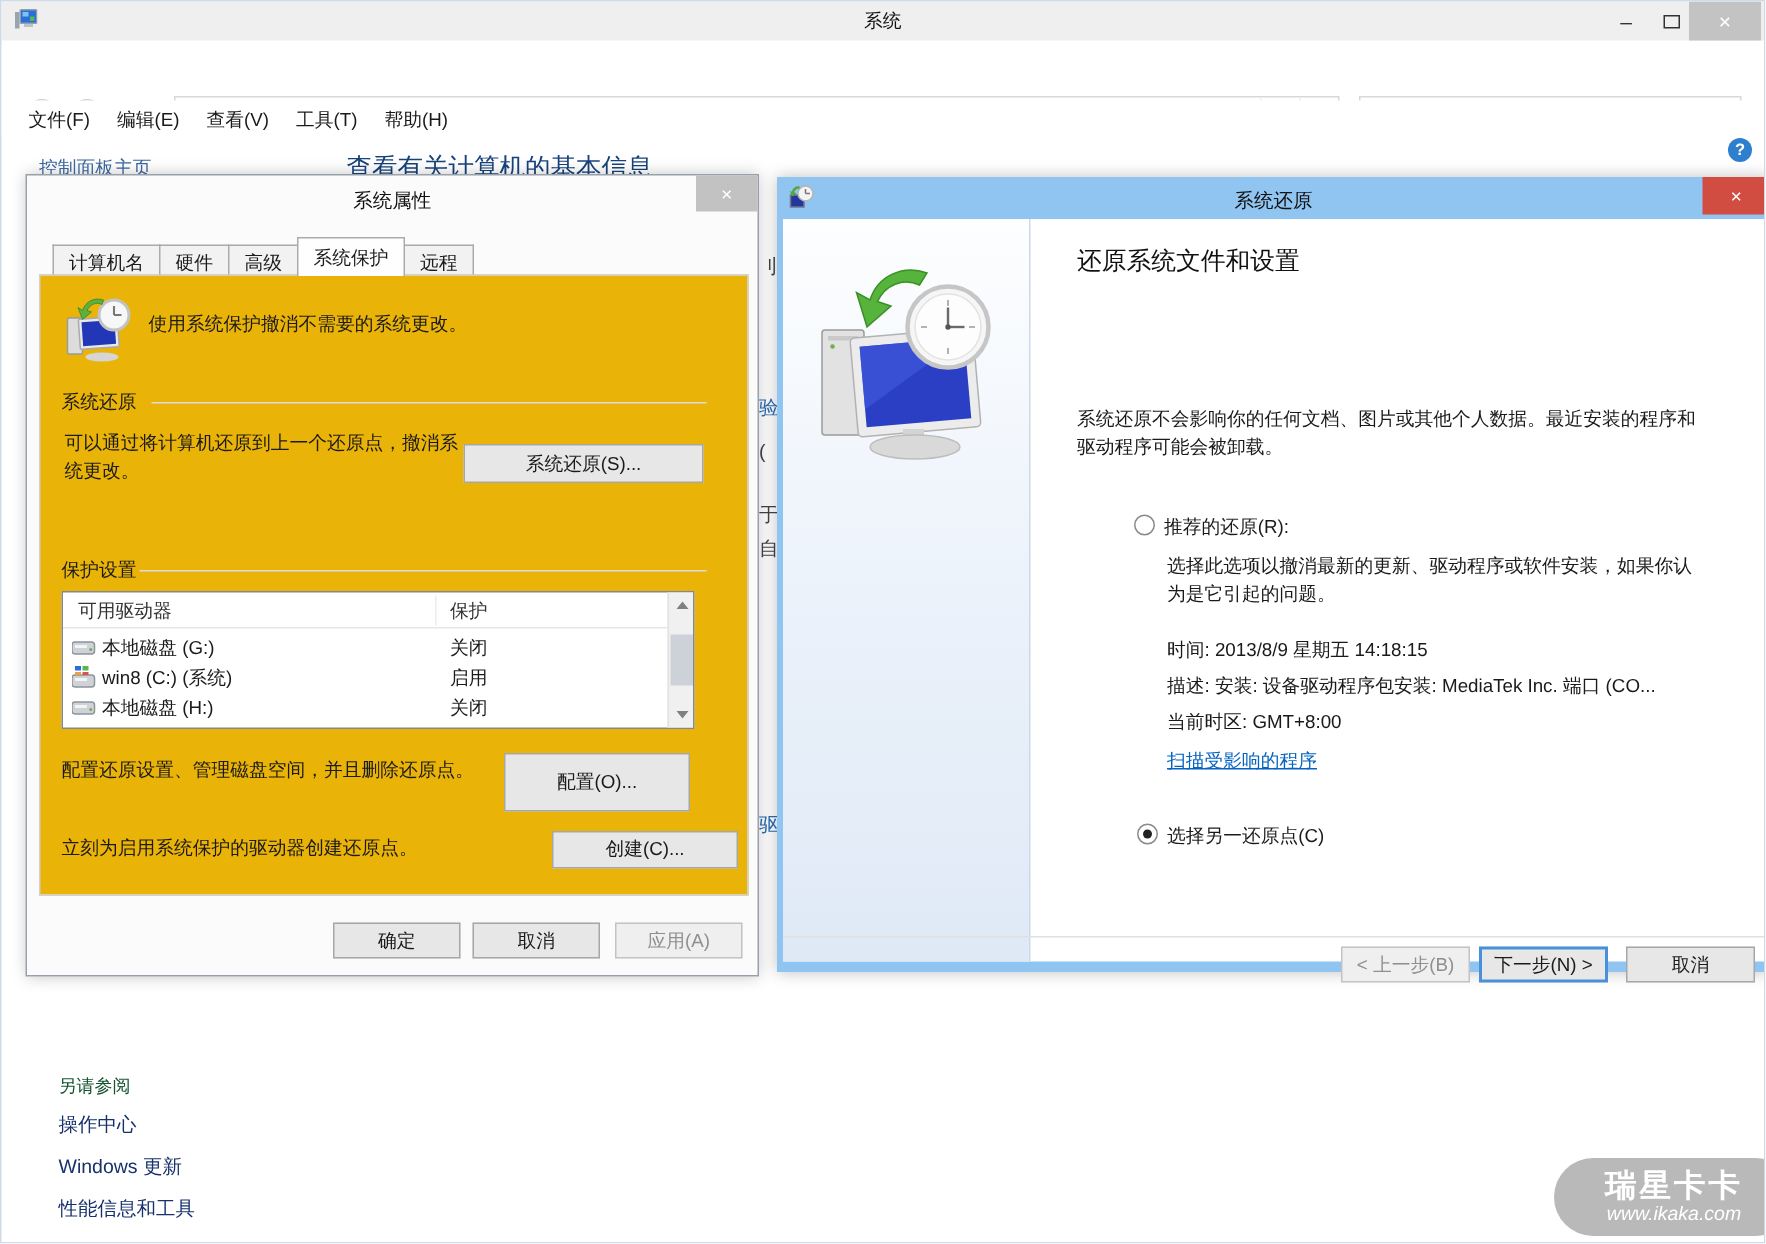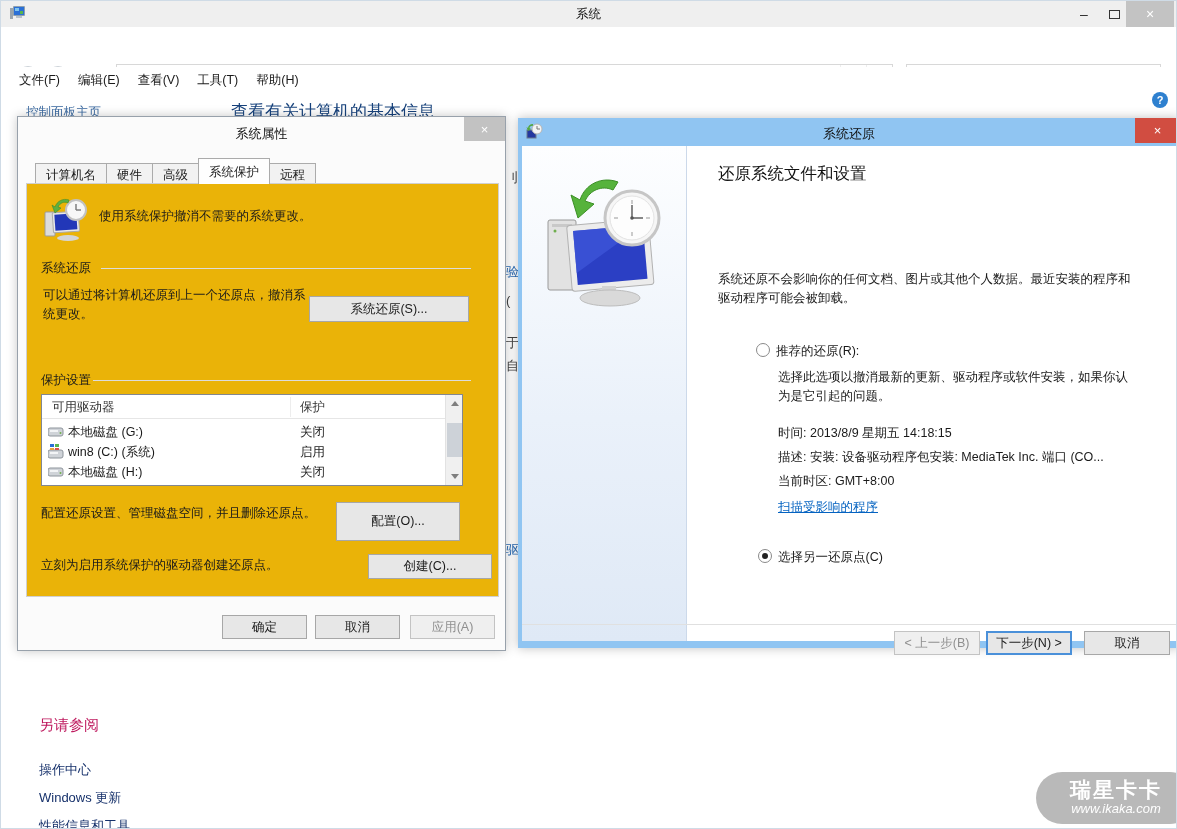--- a/index.html
+++ b/index.html
@@ -41,21 +41,21 @@
 
   .help-circle { position:absolute; left:1151px; top:91px; width:16px; height:16px; border-radius:50%; background:#2e80cf; color:#fff; font-size:11px; font-weight:bold; text-align:center; line-height:16px; }
 
   
   .cp-home { position:absolute; left:25px; top:103px; color:#3a69a0; font-size:12.5px; }
   .bg-heading { position:absolute; left:230px; top:99px; color:#17427c; font-size:17px; }
   .frag { position:absolute; width:12px; overflow:hidden; white-space:nowrap; color:#444; font-size:13px; }
   .frag.blue { color:#2d6db5; }
 
   .see-also { position:absolute; left:38px; top:715px; }
-  .see-also .hdr { color:#be185d; font-size:15px; margin-bottom:26px; }
+  .see-also .hdr { color:#14532d; font-size:12px; margin-bottom:8px; }
   .see-also .lnk { color:#16316b; font-size:13px; margin-bottom:10px; cursor:pointer; }
 
   .watermark { position:absolute; left:1035px; top:771px; width:160px; height:52px; background:#b4b4b4; border-radius:26px; opacity:.92; text-align:center; color:#fff; }
   .watermark .l1 { font-size:21px; font-weight:bold; letter-spacing:2px; margin-top:4px; }
   .watermark .l2 { font-size:13px; font-style:italic; margin-top:-3px; }
 
   
   .btn { position:absolute; background:#e7e7e7; border:1px solid #a7a7a7; font-size:12.5px; color:#1a1a1a; text-align:center; font-family:inherit; }
   .btn.disabled { background:#efefef; border-color:#c3c3c3; color:#8f8f8f; }
   .btn.focused { border:2px solid #4a90d9; }

